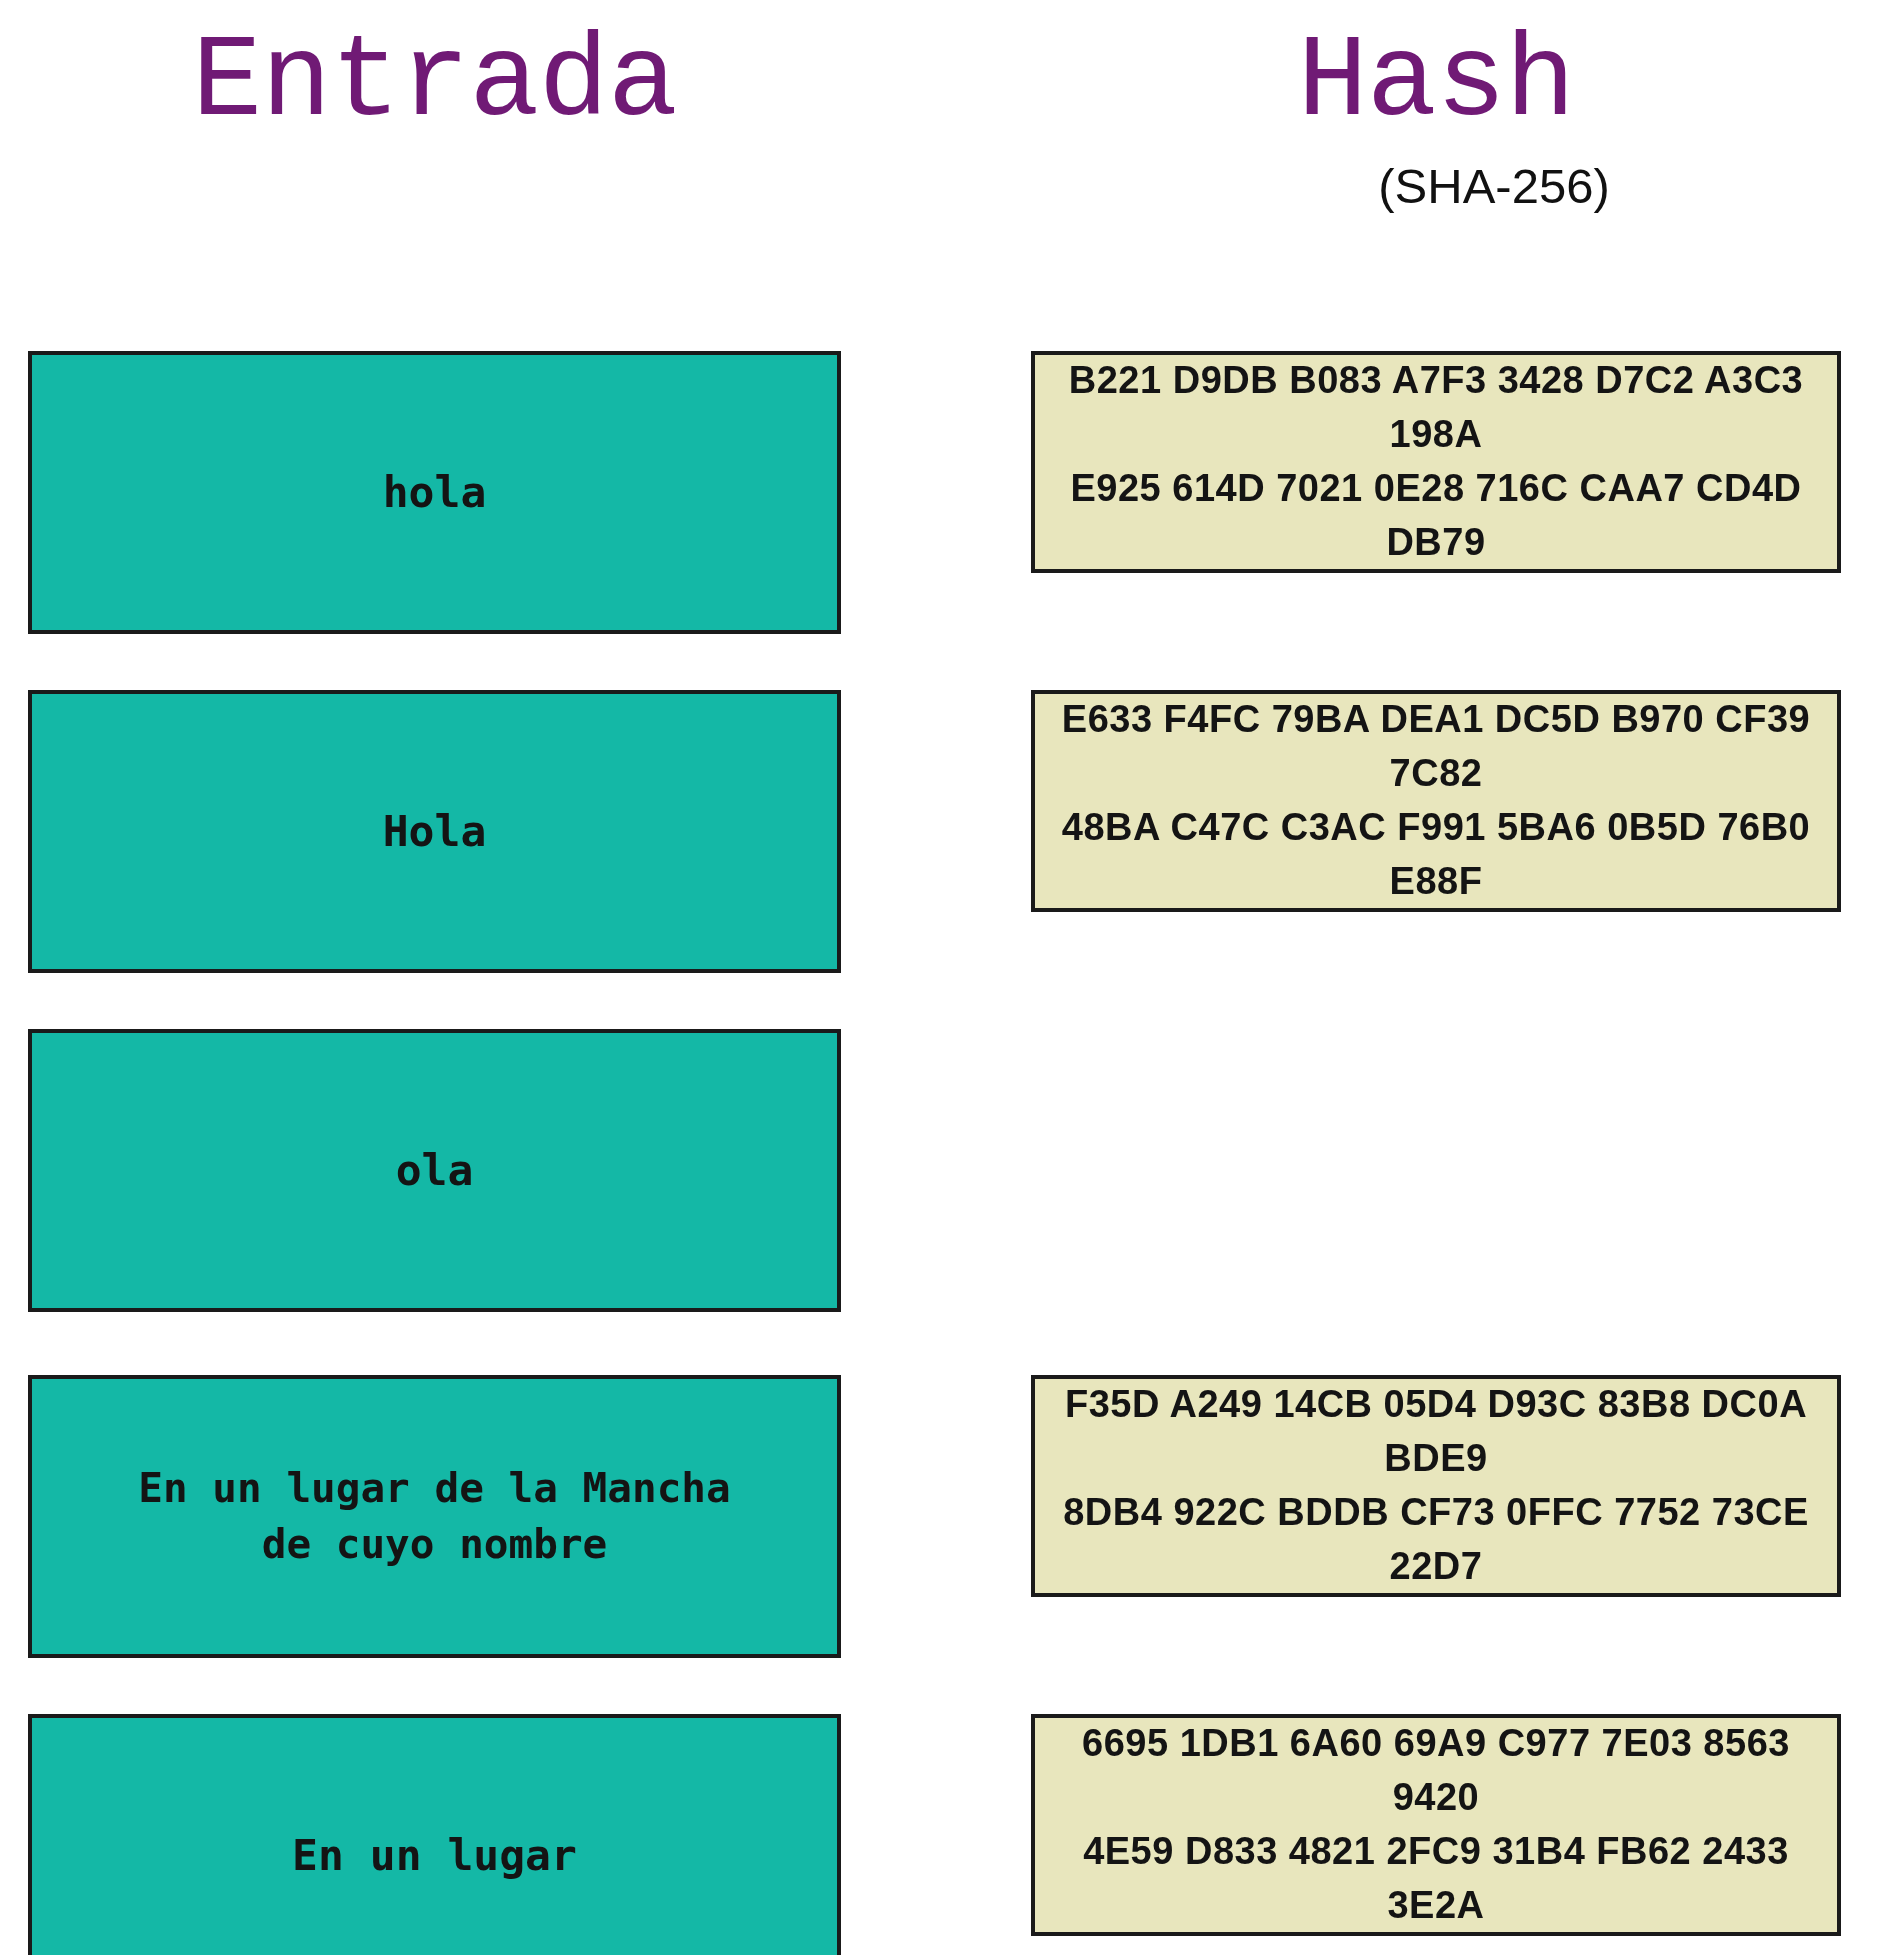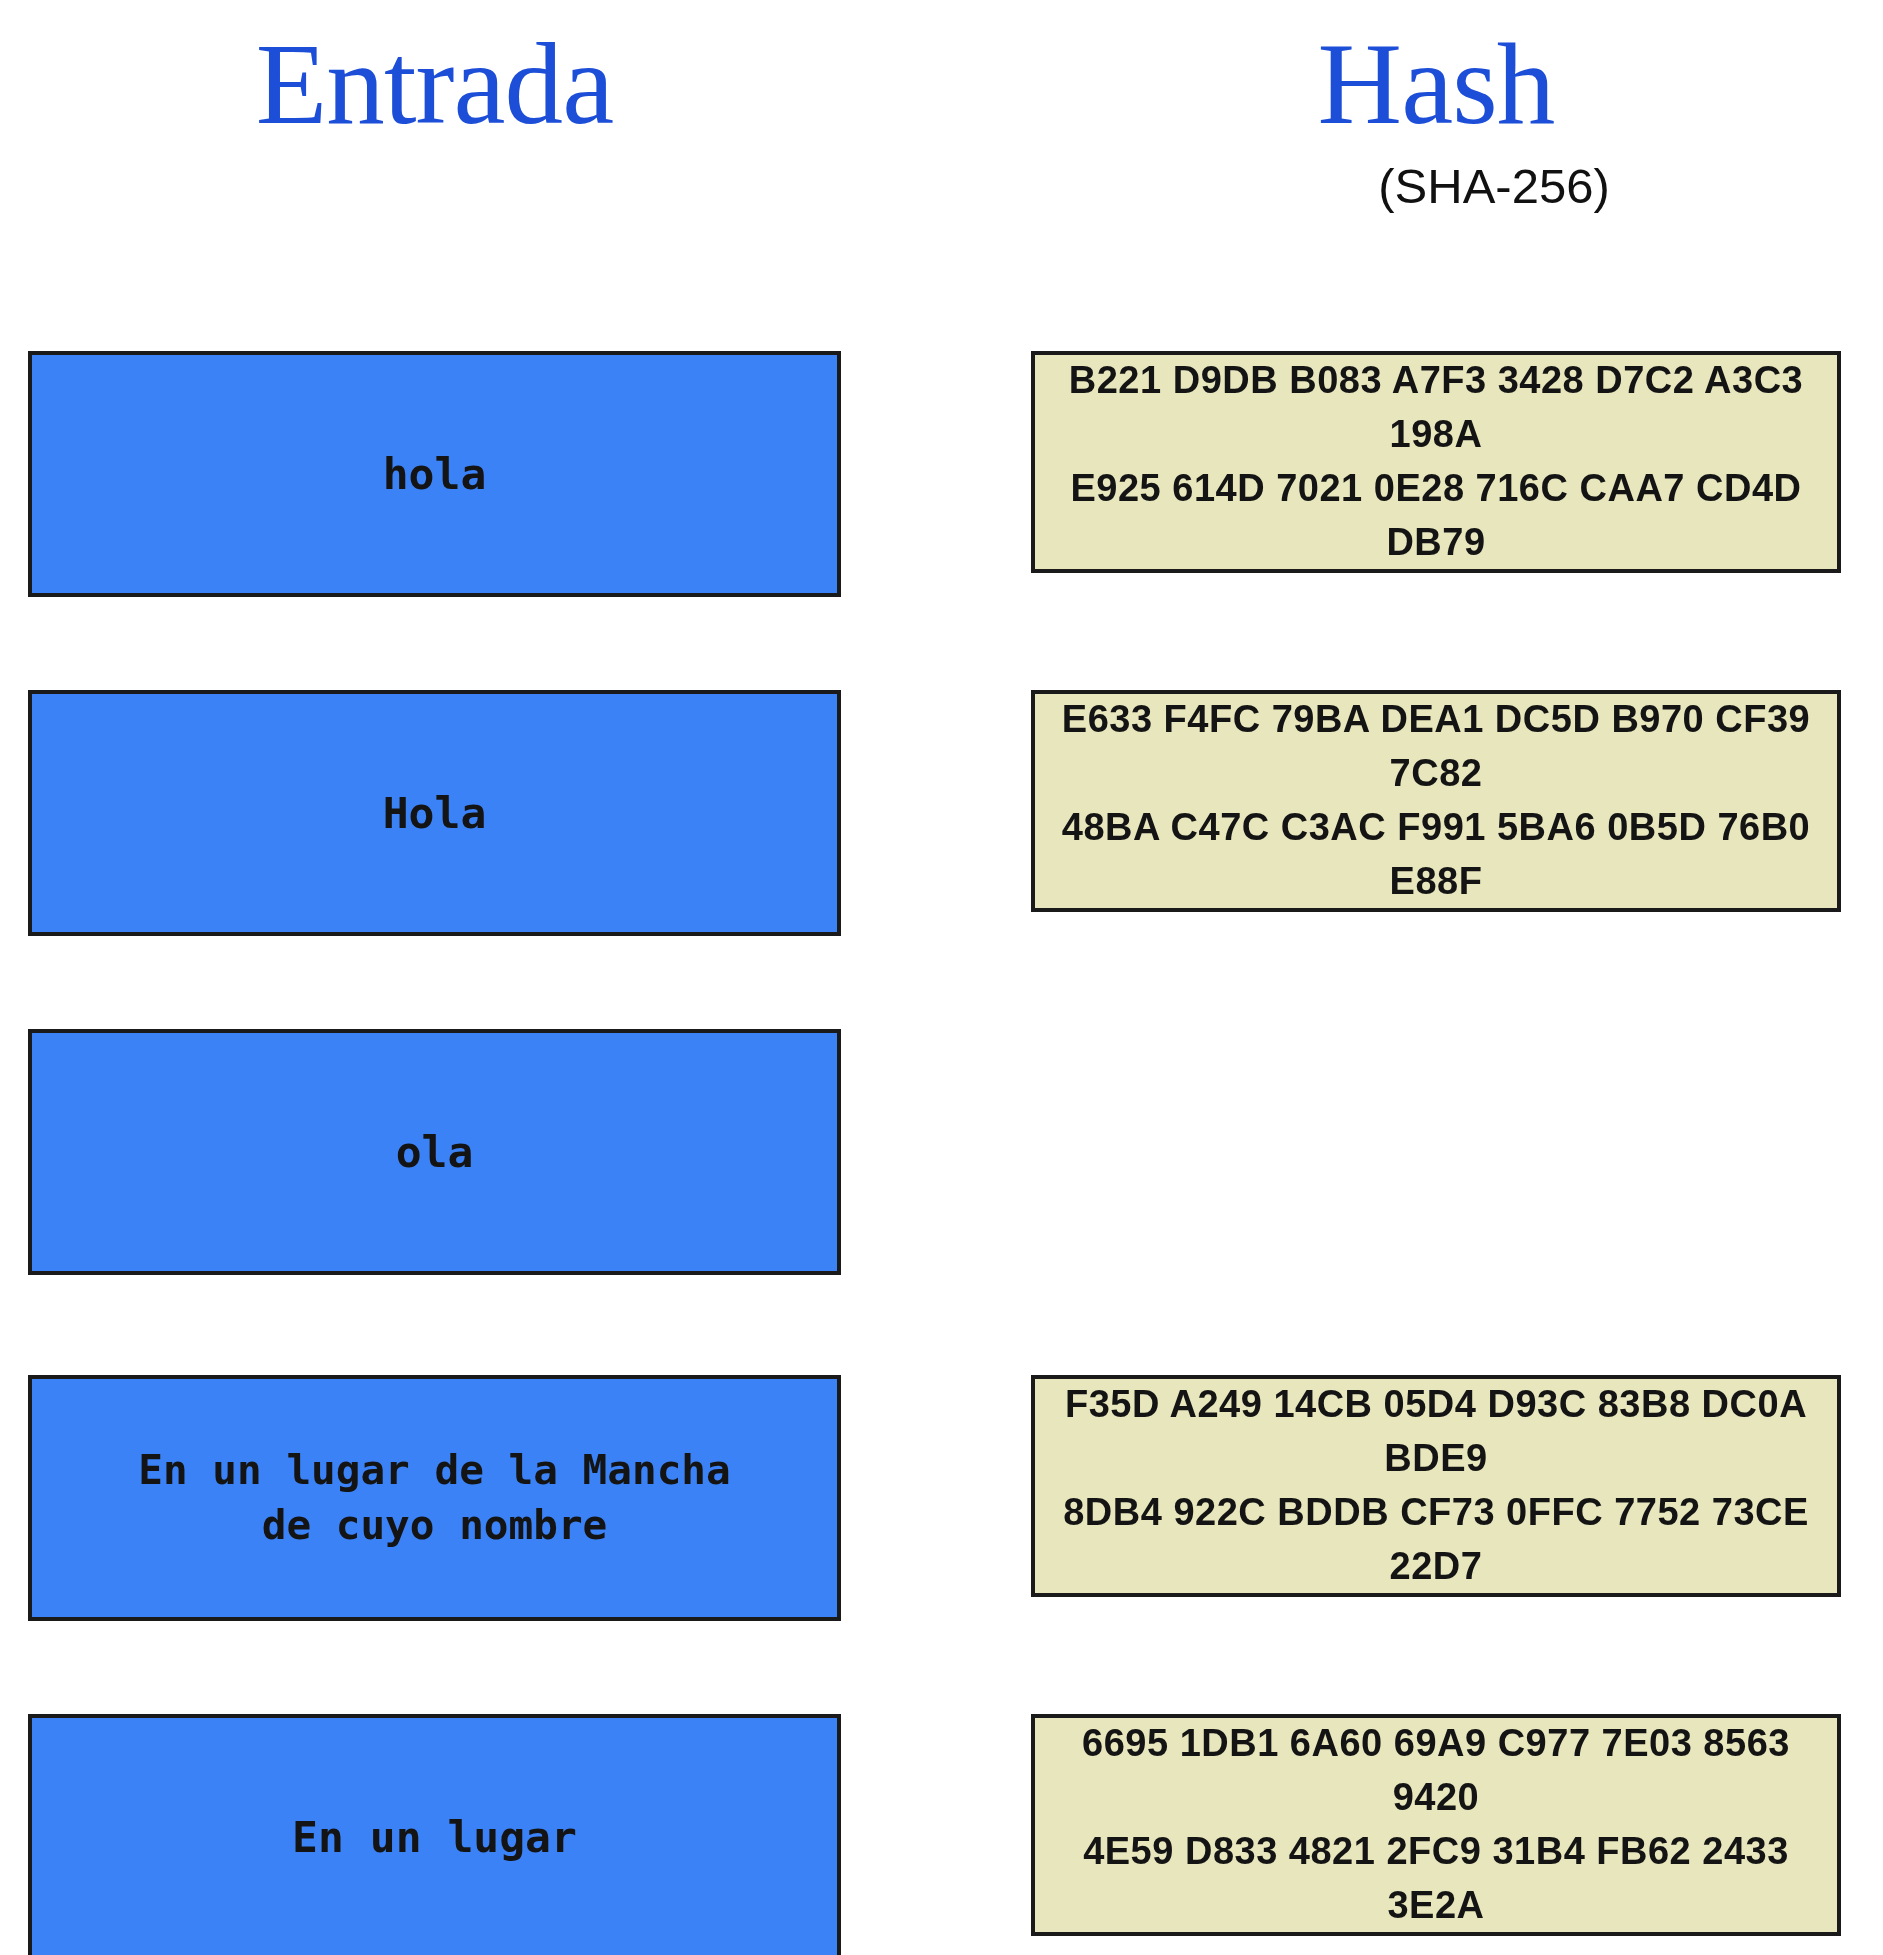--- a/index.html
+++ b/index.html
@@ -20,23 +20,23 @@
   .header-row {
     position: absolute;
     top: 0;
     left: 0;
     width: 1883px;
     height: 235px;
   }
   .col-title {
     position: absolute;
     text-align: center;
-    font-family: Liberation Serif, serif;
+    font-family: Liberation Mono, monospace;
     font-weight: 300;
-    color: #1d4ed8;
+    color: #701a75;
     line-height: 1;
     white-space: nowrap;
   }
   .col-title.entrada {
     left: 28px;
     width: 813px;
     top: 24.5px;
     font-size: 117px;
     letter-spacing: -0.9px;
   }
@@ -74,22 +74,22 @@
     border: 4.7px solid #1a1a1a;
     display: flex;
     align-items: center;
     justify-content: center;
     text-align: center;
   }
   .box.input-box {
     left: 28px;
     top: 0;
     width: 813px;
-    height: 246px;
-    background: #3b82f6;
+    height: 283px;
+    background: #14b8a6;
   }
   .box.hash-box {
     left: 1031px;
     top: 0;
     width: 810px;
     height: 222px;
     background: #e8e6bd;
   }
   .input-text {
     font-family: "DejaVu Sans Mono", "Liberation Mono", monospace;

